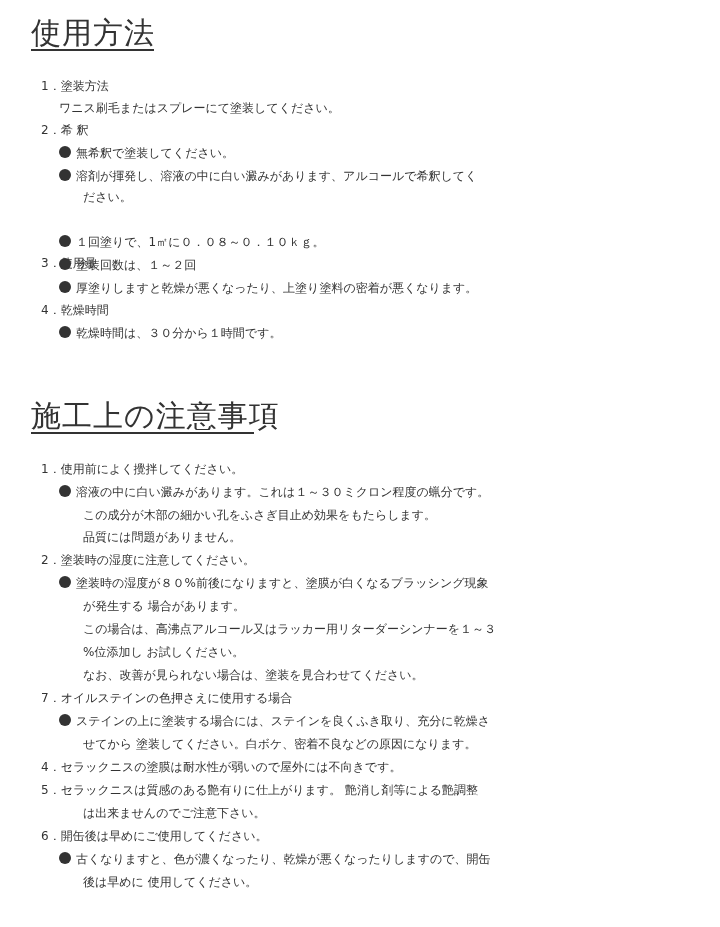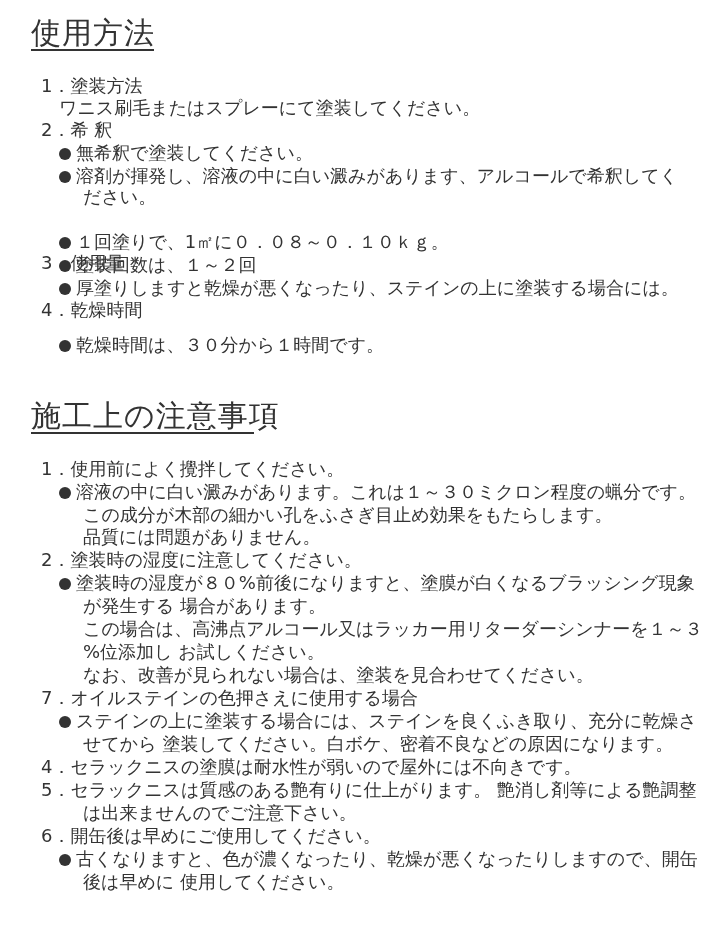--- a/index.html
+++ b/index.html
@@ -12,21 +12,21 @@
   .heading {
     position: absolute; left: 31px;
     font-size: 30px; font-weight: normal; color: #333333;
     letter-spacing: 1px; line-height: 30px;
     white-space: nowrap;
   }
   .heading-rule { position: absolute; left: 31px; height: 2px; background: #333333; }
   .lines { position: absolute; left: 0; top: 0; width: 720px; }
   .line {
     position: absolute; white-space: nowrap;
-    font-size: 18px; line-height: 20px; color: #333333;
+    font-size: 12px; line-height: 20px; color: #333333;
   }
   .num { left: 41px; }
   .plain { left: 59px; text-align: center; }
   .bullet { left: 59px; }
   .cont { left: 83px; }
   .dot {
     display: inline-block; width: 12px; height: 12px; border-radius: 50%;
     background: #333333; margin-right: 5px; vertical-align: -1px;
   }
 </style>
@@ -39,23 +39,23 @@
   <div class="lines">
     <div class="line num" style="top:76px;"><span>1．塗装方法</span></div>
     <div class="line plain" style="top:98px;"><span>ワニス刷毛またはスプレーにて塗装してください。</span></div>
     <div class="line num" style="top:120px;"><span>2．希 釈</span></div>
     <div class="line bullet" style="top:143px;"><span class="dot"></span><span>無希釈で塗装してください。</span></div>
     <div class="line bullet" style="top:166px;"><span class="dot"></span><span>溶剤が揮発し、溶液の中に白い澱みがあります、アルコールで希釈してく</span></div>
     <div class="line cont" style="top:187px;"><span>ださい。</span></div>
     <div class="line num" style="top:209px;margin-top:44px;"><span>3．使用量</span></div>
     <div class="line bullet" style="top:232px;"><span class="dot"></span><span>１回塗りで、1㎡に０．０８～０．１０ｋｇ。</span></div>
     <div class="line bullet" style="top:255px;"><span class="dot"></span><span>塗装回数は、１～２回</span></div>
-    <div class="line bullet" style="top:278px;"><span class="dot"></span><span>厚塗りしますと乾燥が悪くなったり、ステインの上に塗装する場合には。</span></div>
+    <div class="line bullet" style="top:278px;"><span class="dot"></span><span>厚塗りしますと乾燥が悪くなったり、上塗り塗料の密着が悪くなります。</span></div>
     <div class="line num" style="top:300px;"><span>4．乾燥時間</span></div>
-    <div class="line bullet" style="top:323px;margin-top:12px;"><span class="dot"></span><span>乾燥時間は、３０分から１時間です。</span></div>
+    <div class="line bullet" style="top:323px;"><span class="dot"></span><span>乾燥時間は、３０分から１時間です。</span></div>
   </div>
 </div>
 
 <div class="section" style="top:0;">
   <div class="heading" style="top:401px;">施工上の注意事項</div>
   <div class="heading-rule" style="top:432px; width:223px;"></div>
   <div class="lines">
     <div class="line num" style="top:459px;"><span>1．使用前によく攪拌してください。</span></div>
     <div class="line bullet" style="top:482px;"><span class="dot"></span><span>溶液の中に白い澱みがあります。これは１～３０ミクロン程度の蝋分です。</span></div>
     <div class="line cont" style="top:505px;"><span>この成分が木部の細かい孔をふさぎ目止め効果をもたらします。</span></div>

